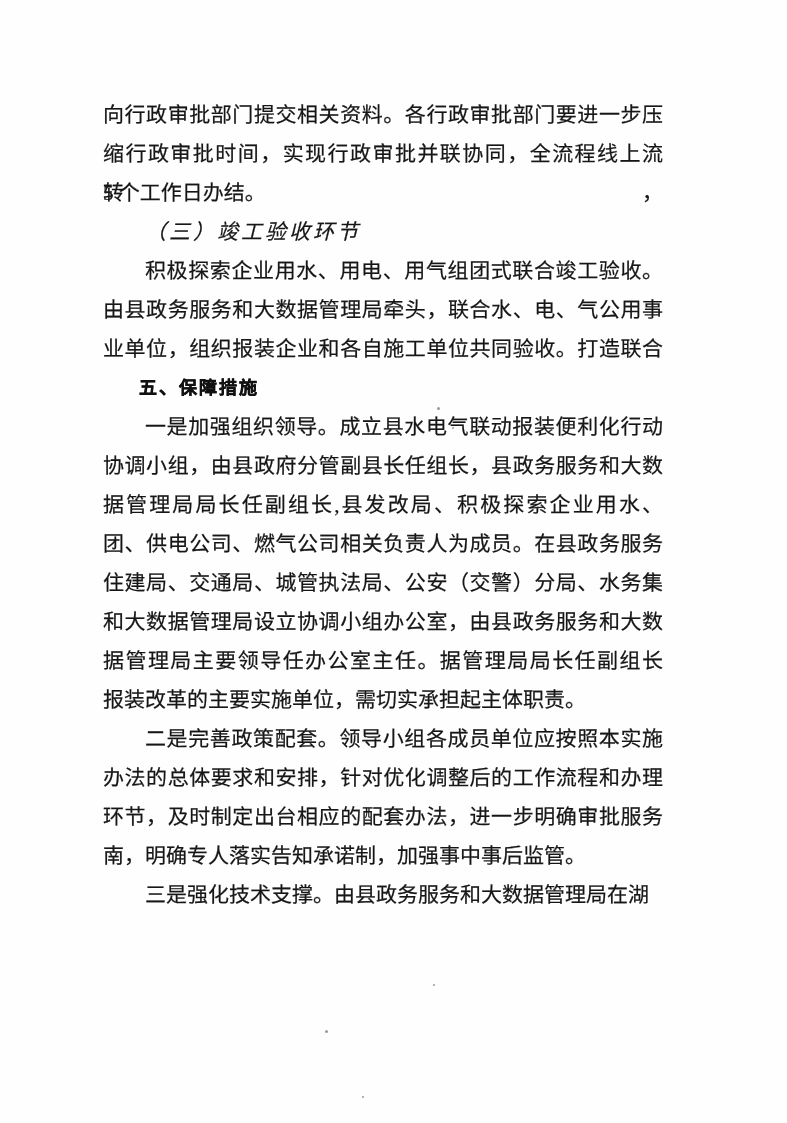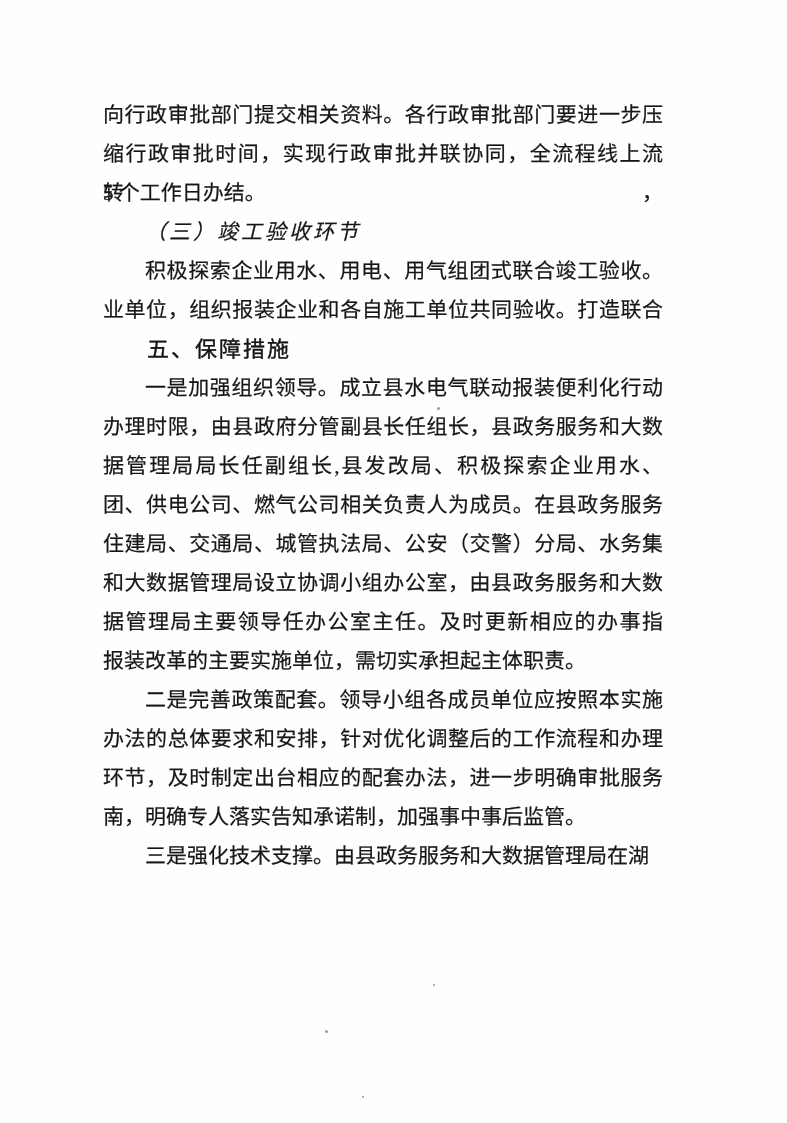--- a/index.html
+++ b/index.html
@@ -39,22 +39,22 @@
     text-align-last: justify;
     overflow: visible;
     white-space: nowrap;
   }
   
   .line { white-space: normal; }
   .line.last { text-align-last: left; }
   .line.indent { text-indent: 2em; }
   .paragraph.heading-hei .line {
     font-family: "Liberation Sans", "DejaVu Sans", sans-serif;
-    font-weight: 400;
-    font-size: 22px;
+    font-weight: 700;
+    font-size: 18px;
     letter-spacing: 2px;
     -webkit-text-stroke: 0.4px #111111;
   }
   .paragraph.subheading-kaiti .line {
     font-style: italic;
     letter-spacing: 3px;
   }
   .artifact-dot {
     position: absolute;
     width: 3px;
@@ -77,33 +77,34 @@
       <div class="paragraph body">
         <div class="line">向行政审批部门提交相关资料。各行政审批部门要进一步压</div>
         <div class="line">缩行政审批时间，实现行政审批并联协同，全流程线上流转，</div>
         <div class="line last">5 个工作日办结。</div>
       </div>
       <div class="paragraph subheading-kaiti">
         <div class="line last indent">（三）竣工验收环节</div>
       </div>
       <div class="paragraph body">
         <div class="line indent">积极探索企业用水、用电、用气组团式联合竣工验收。</div>
+        <div class="line">由县政务服务和大数据管理局牵头，联合水、电、气公用事</div>
         <div class="line">业单位，组织报装企业和各自施工单位共同验收。打造联合</div>
       </div>
       <div class="paragraph heading-hei">
         <div class="line last indent">五、保障措施</div>
       </div>
       <div class="paragraph body">
         <div class="line indent">一是加强组织领导。成立县水电气联动报装便利化行动</div>
-        <div class="line">办理时限，由县政府分管副县长任组长，县政务服务和大数</div>
+        <div class="line">协调小组，由县政府分管副县长任组长，县政务服务和大数</div>
         <div class="line">据管理局局长任副组长,县发改局、积极探索企业用水、</div>
         <div class="line">团、供电公司、燃气公司相关负责人为成员。在县政务服务</div>
         <div class="line">住建局、交通局、城管执法局、公安（交警）分局、水务集</div>
         <div class="line">和大数据管理局设立协调小组办公室，由县政务服务和大数</div>
-        <div class="line">据管理局主要领导任办公室主任。及时更新相应的办事指</div>
+        <div class="line">据管理局主要领导任办公室主任。据管理局局长任副组长</div>
         <div class="line last">报装改革的主要实施单位，需切实承担起主体职责。</div>
       </div>
       <div class="paragraph body">
         <div class="line indent">二是完善政策配套。领导小组各成员单位应按照本实施</div>
         <div class="line">办法的总体要求和安排，针对优化调整后的工作流程和办理</div>
         <div class="line">环节，及时制定出台相应的配套办法，进一步明确审批服务</div>
         <div class="line last">南，明确专人落实告知承诺制，加强事中事后监管。</div>
       </div>
       <div class="paragraph body">
         <div class="line last indent">三是强化技术支撑。由县政务服务和大数据管理局在湖</div>

